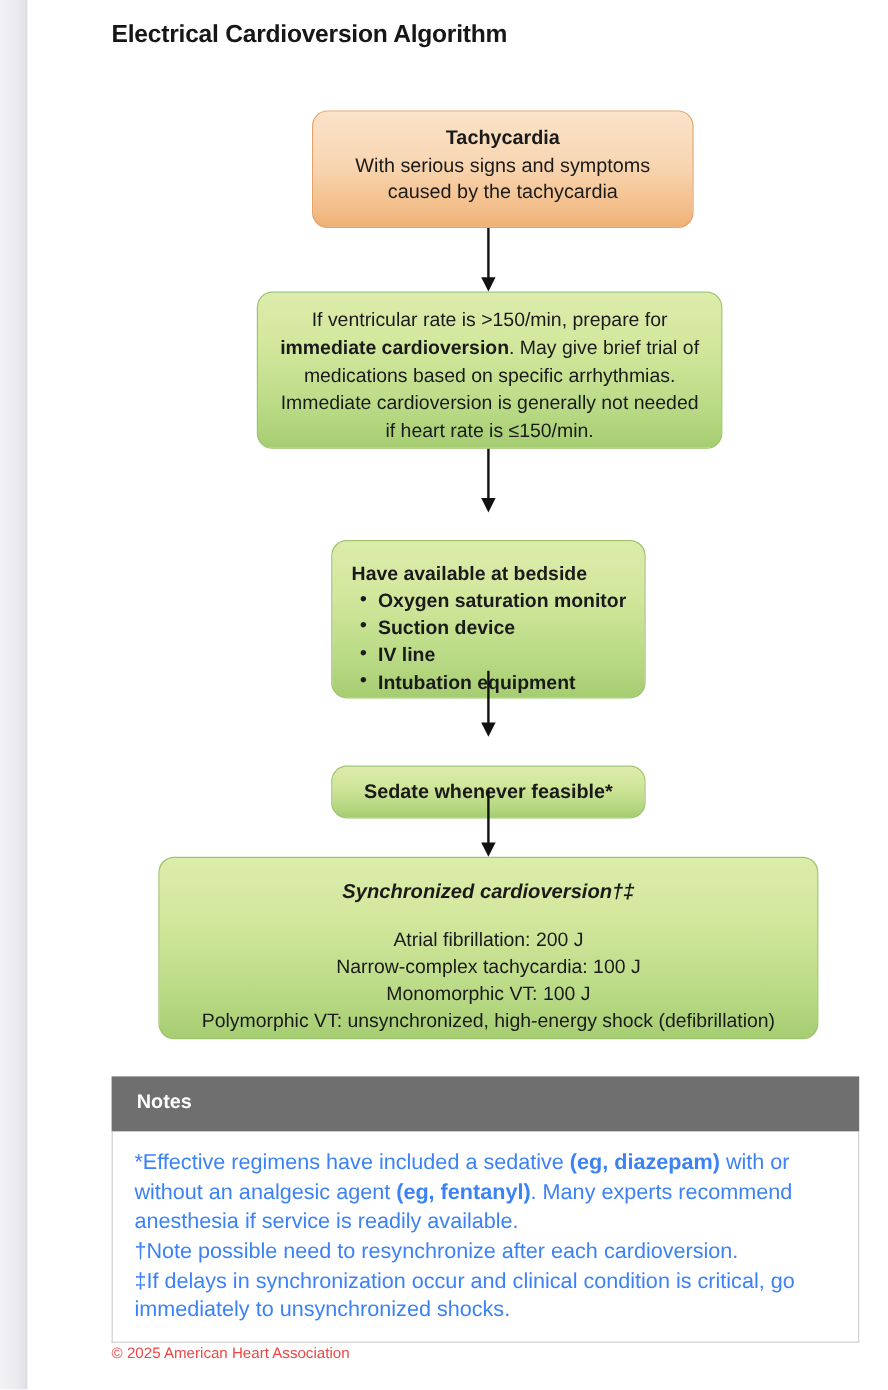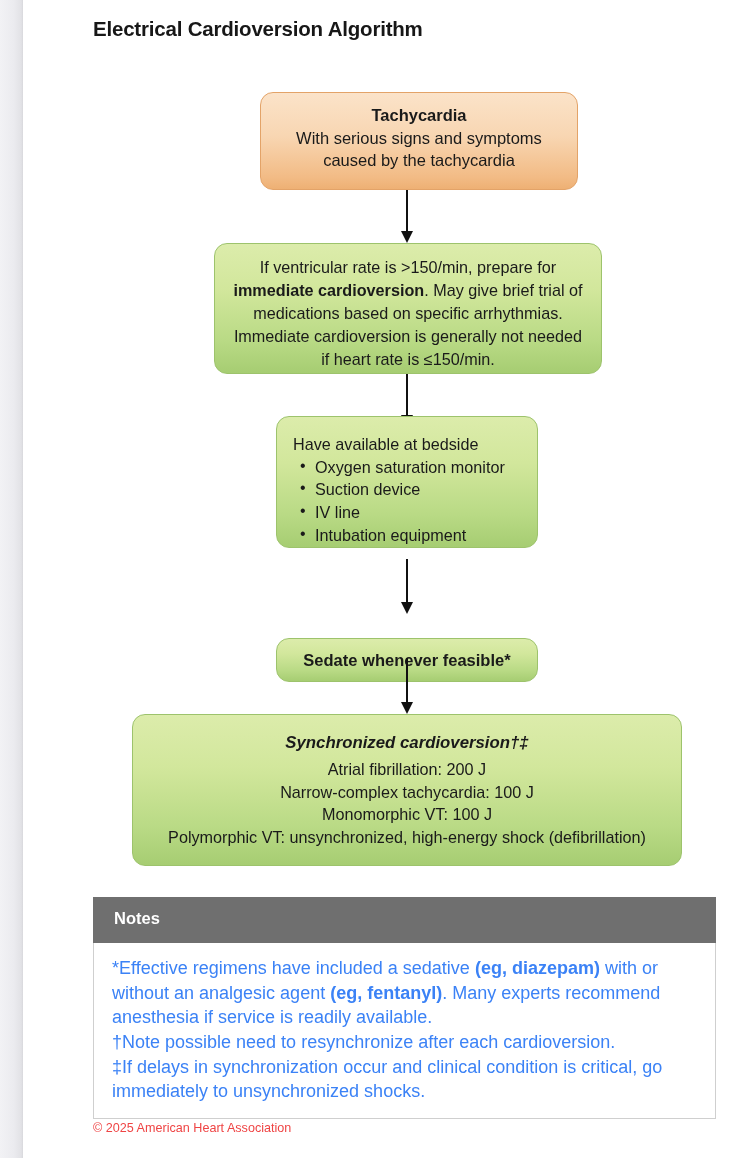--- a/index.html
+++ b/index.html
@@ -84,26 +84,27 @@
 
   #node-rate {
     left: 190px; top: 243px;
     width: 388px; height: 131px;
     padding: 12px 16px 0 16px;
     font-size: 16.2px;
     line-height: 1.42;
   }
 
   #node-bedside {
-    left: 252px; top: 416px;
+    left: 252px; top: 450px;
     width: 262px; height: 132px;
     padding: 16px 0 0 16px;
     font-size: 16.2px;
     text-align: left;
     line-height: 1.4;
+    font-weight: bold;
   }
   #node-bedside ul {
     margin: 0;
     padding: 0 0 0 22px;
     list-style: none;
   }
   #node-bedside li {
     position: relative;
     padding-left: 0;
   }
@@ -129,21 +130,21 @@
     width: 550px; height: 152px;
     padding: 16px 10px 0 10px;
     font-size: 16.2px;
     line-height: 1.41;
   }
   #node-cardioversion .hdr {
     display: block;
     font-weight: bold;
     font-style: italic;
     font-size: 16.8px;
-    margin-bottom: 3px;
+    margin-bottom: 17px;
   }
 
   
   .arrow {
     position: absolute;
     left: 382px;
     width: 2px;
     background: #111111;
   }
   .arrow::after {

